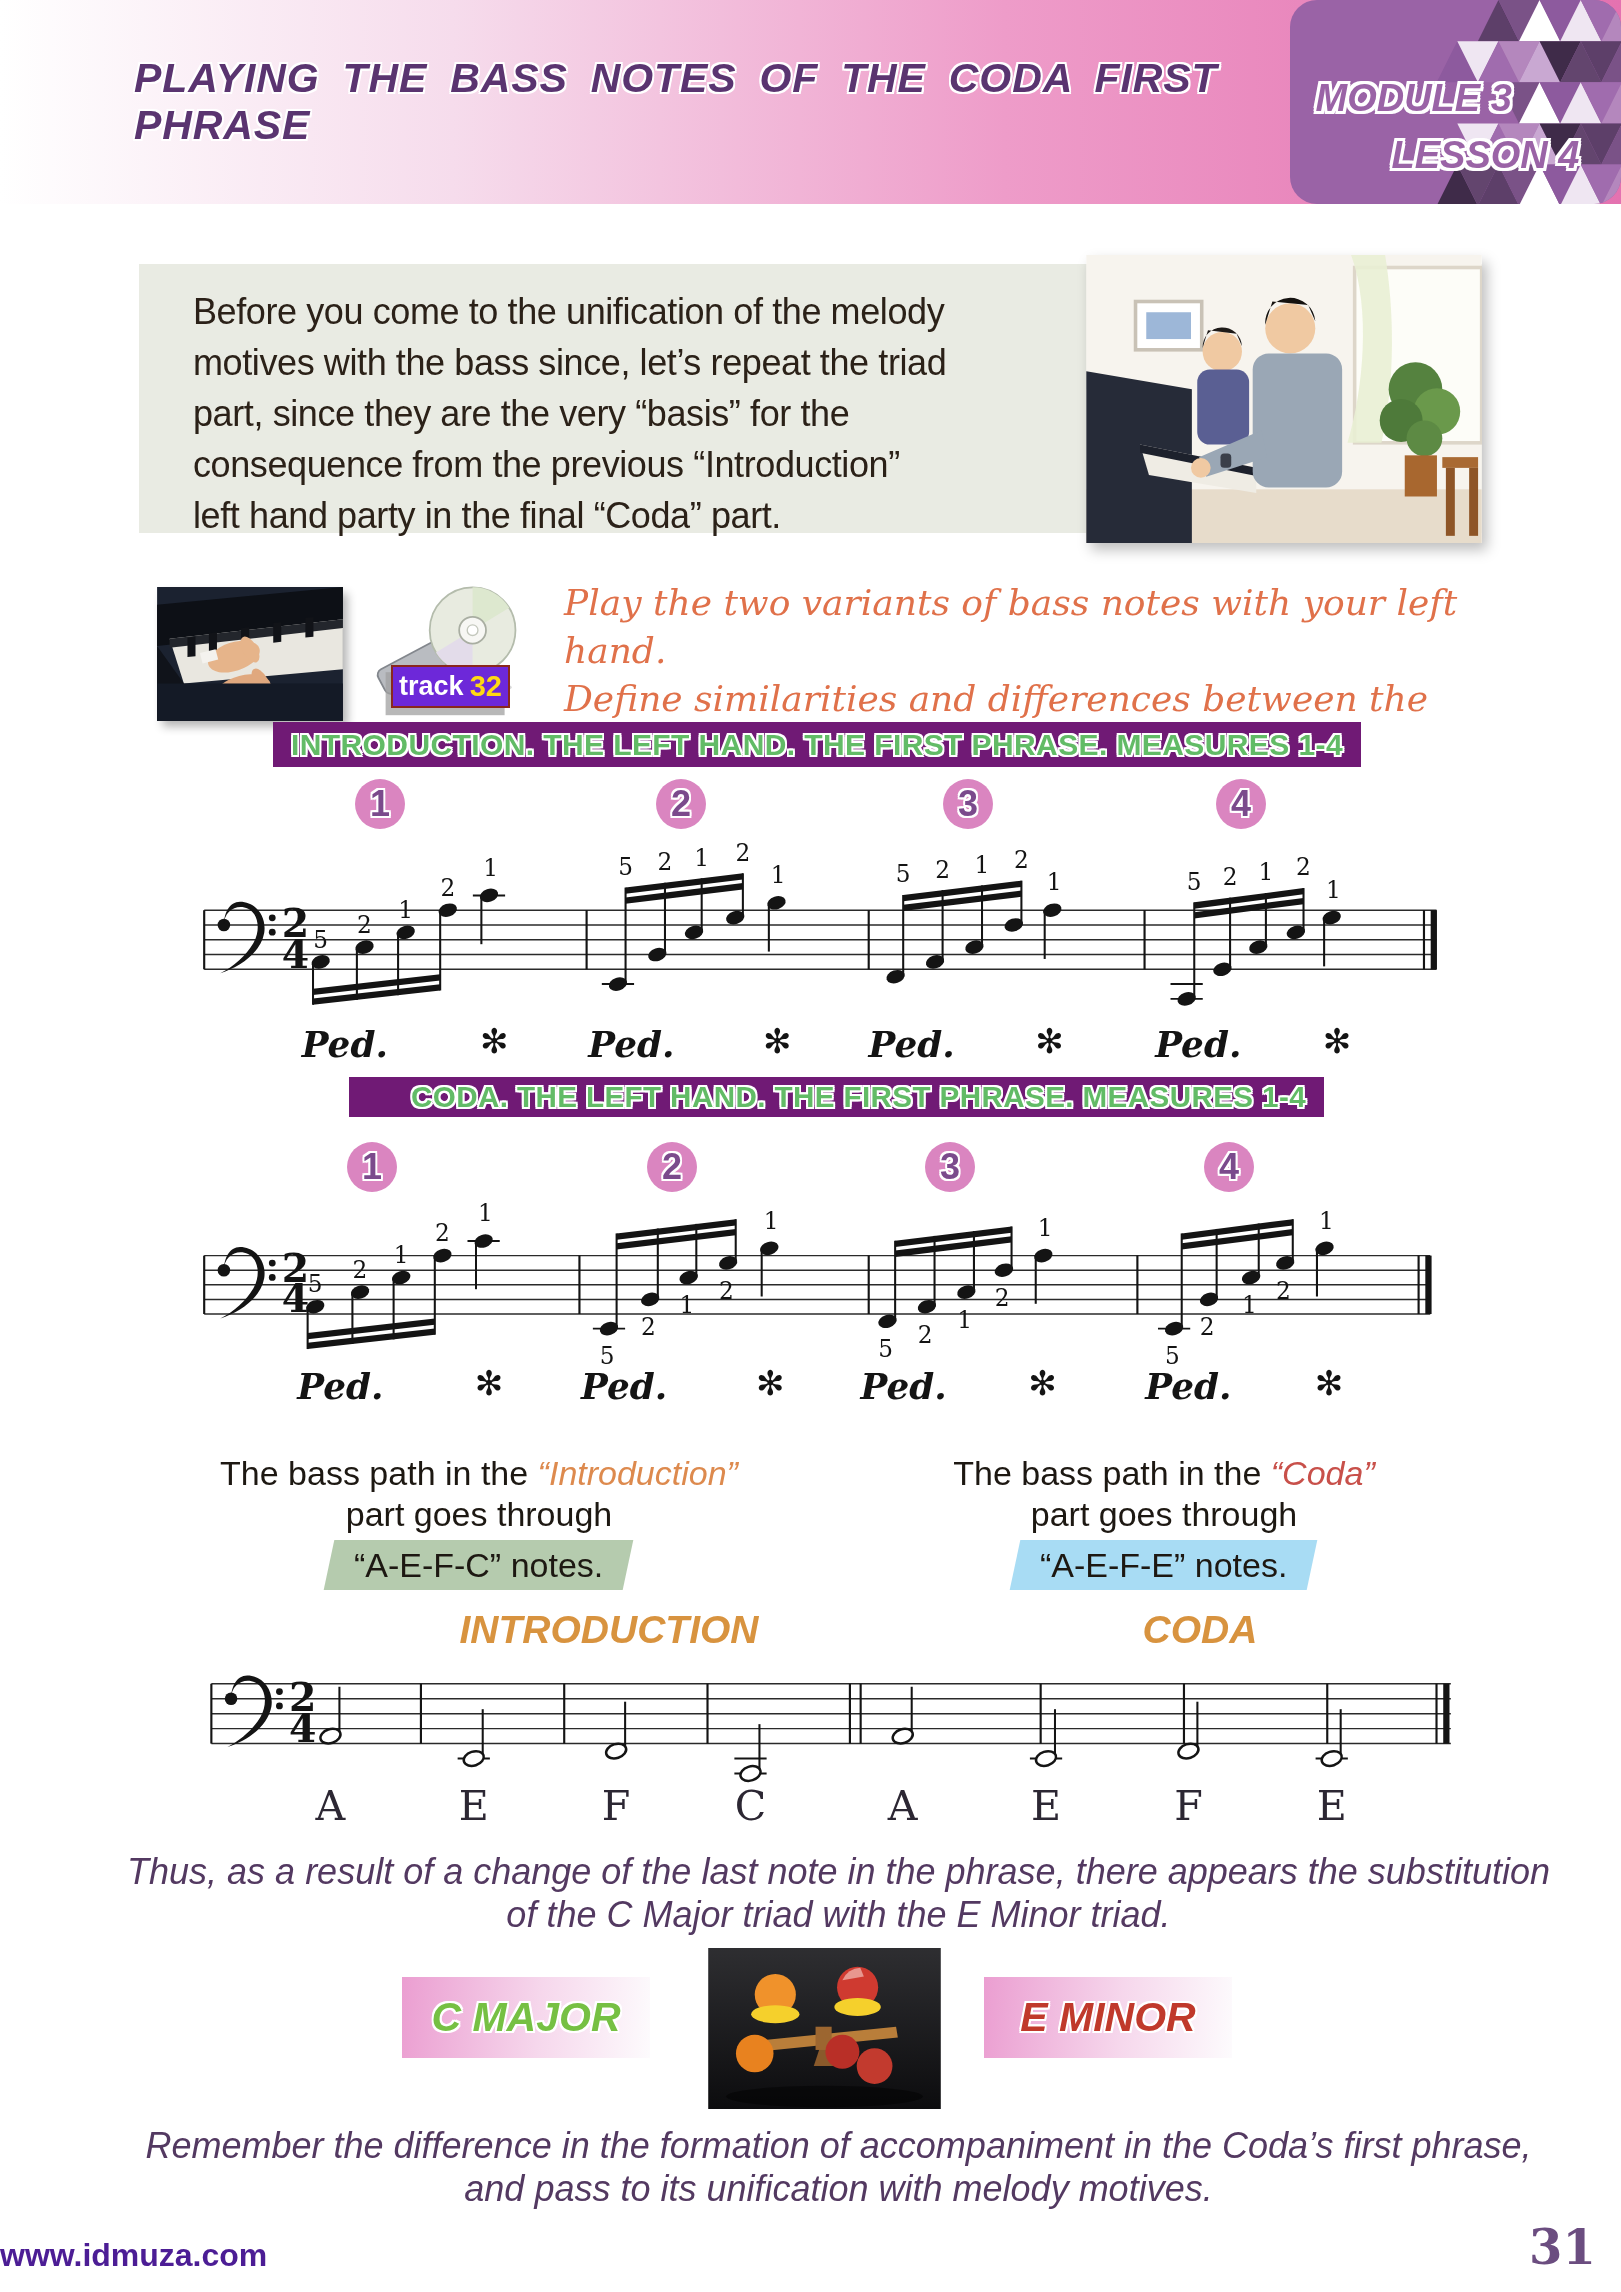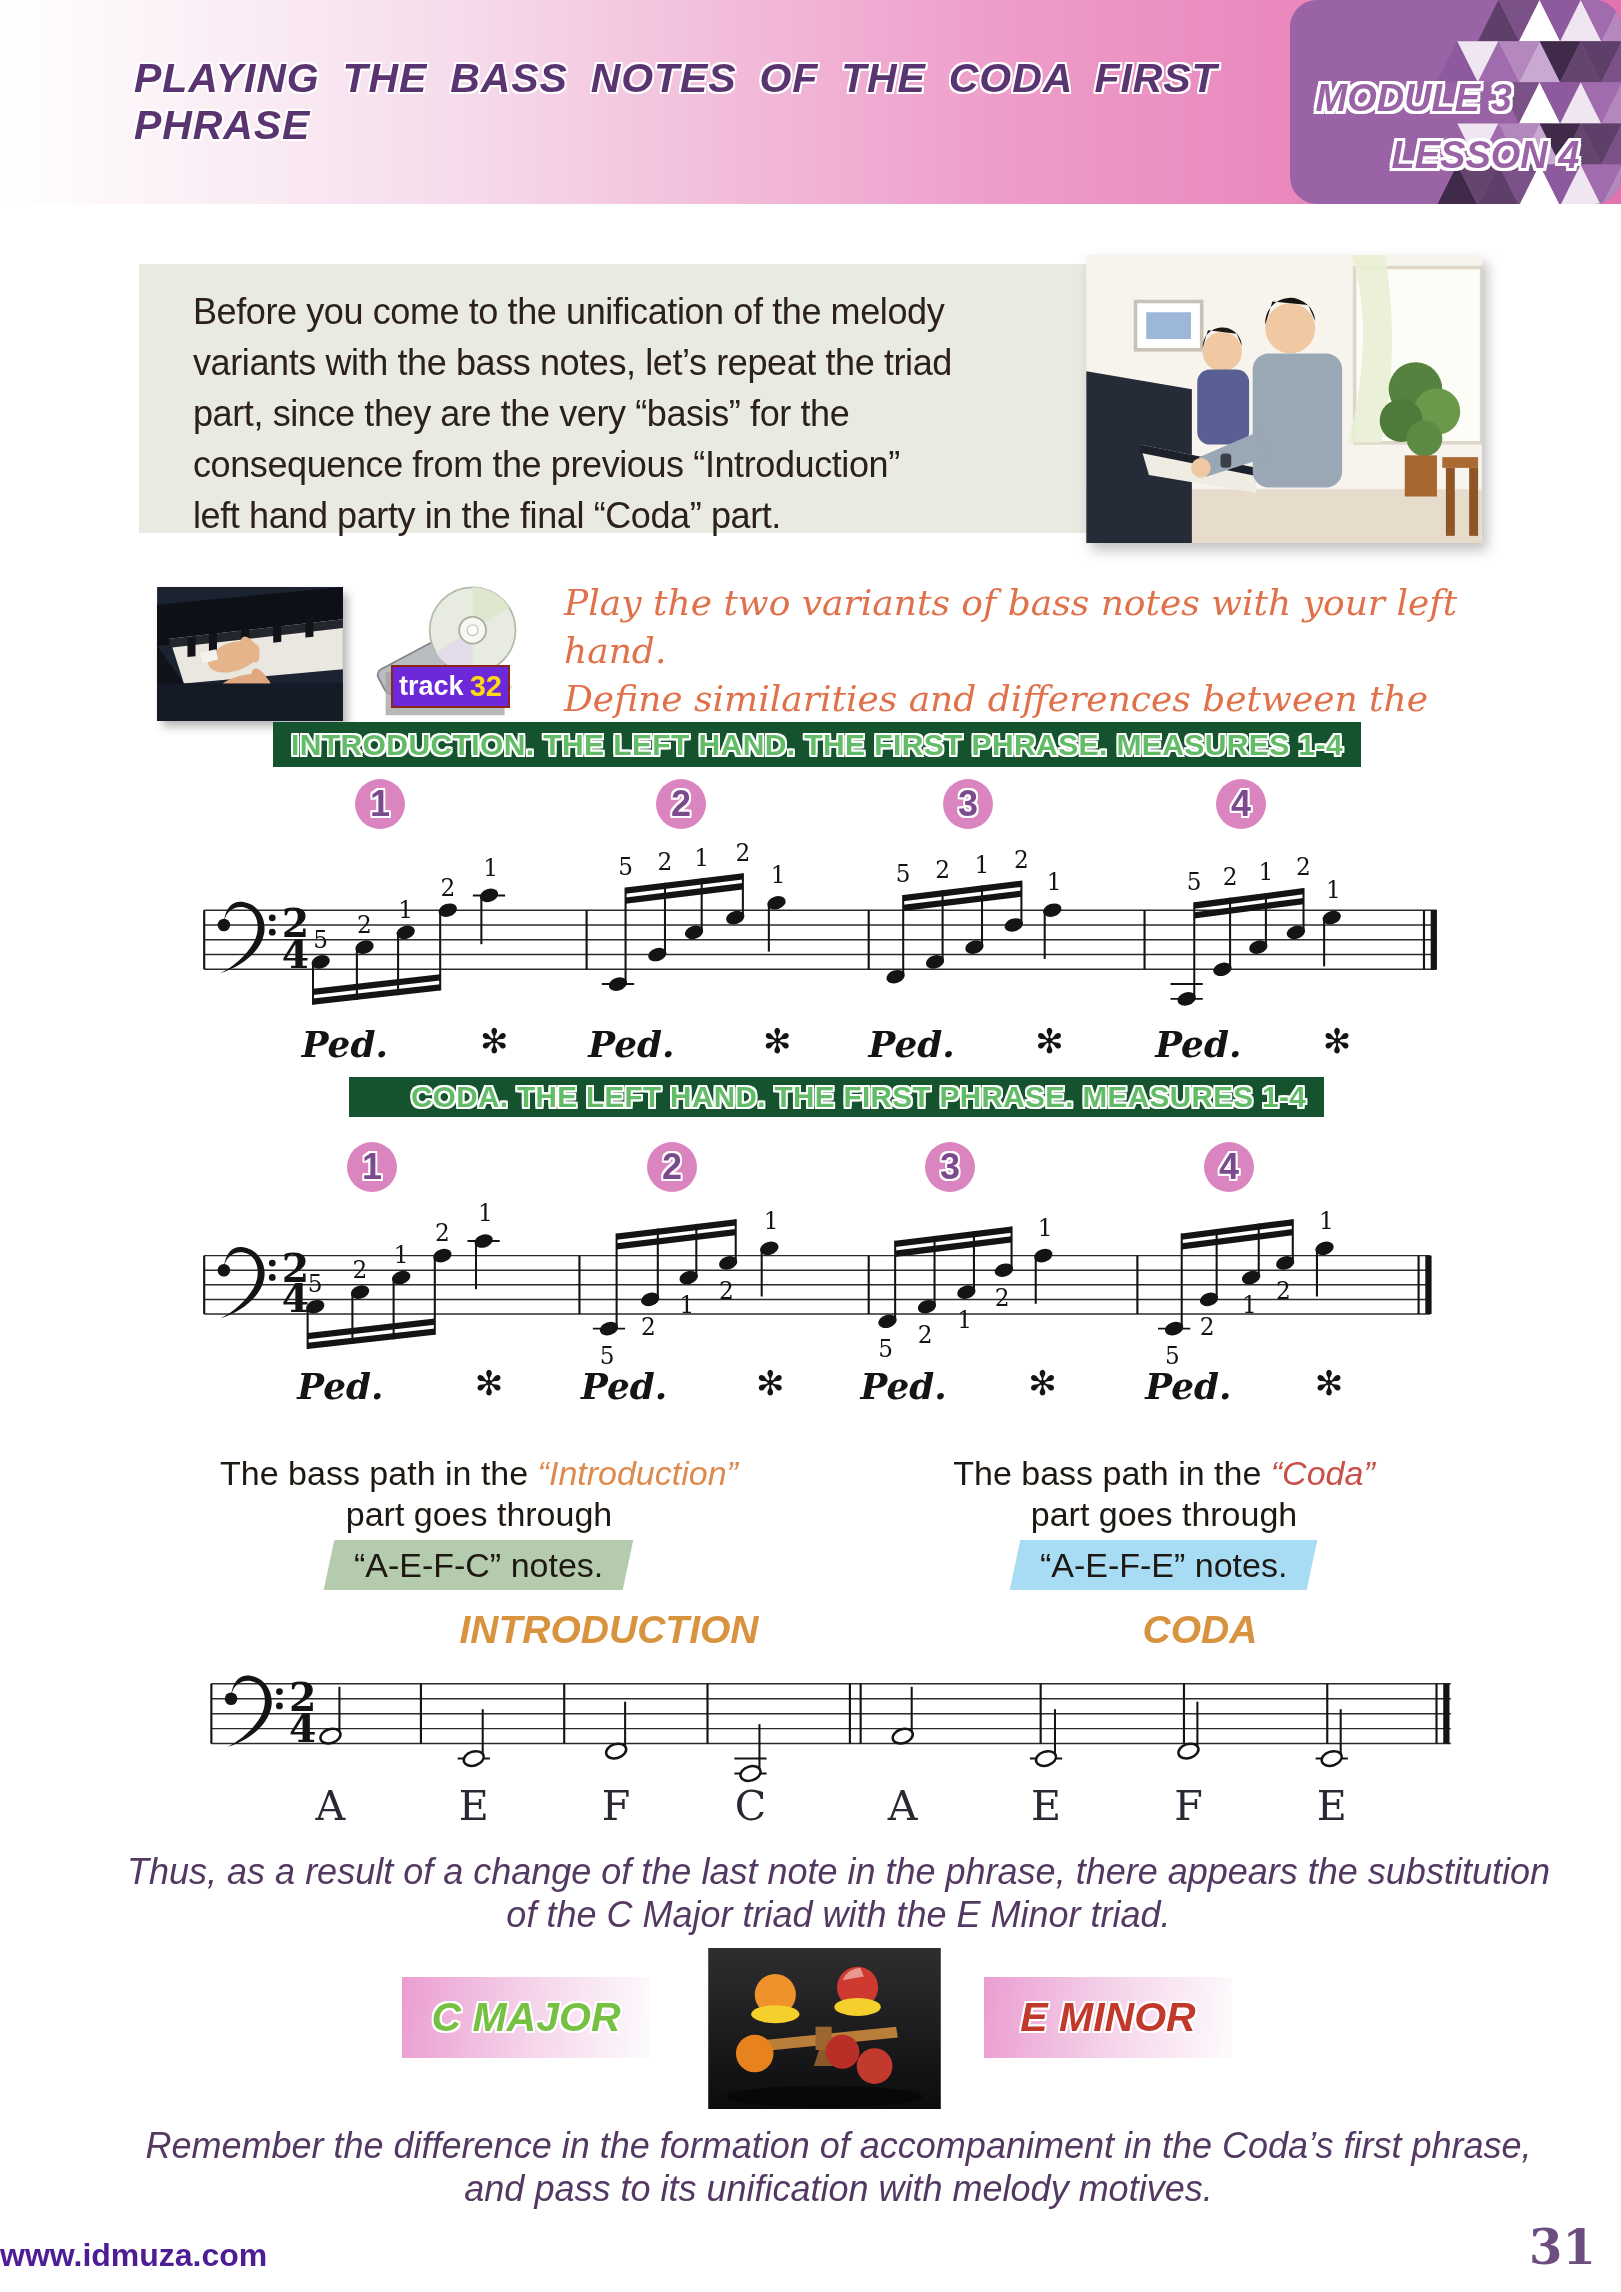--- a/index.html
+++ b/index.html
@@ -30,21 +30,21 @@
   .photo-frame{left:1086px;top:255px;width:396px;height:288px;box-shadow:5.4px 7.2px 12.5px rgba(0,0,0,.25);}
 
   
   .track{left:391px;top:665px;width:115px;height:39px;background:#6d28d9;border:2.7px solid #8a271d;
     display:flex;align-items:center;justify-content:center;gap:6px;box-shadow:-5.4px 7.2px 0 rgba(160,160,160,.75);}
   .track .t{font:700 27px "Liberation Sans",sans-serif;color:#fff;}
   .track .n{font:700 29px "Liberation Sans",sans-serif;color:#ffd913;}
   .task{left:564px;top:579px;width:922px;font:italic 400 36px/48px "DejaVu Serif",serif;color:#e0714a;}
 
   
-  .banner{background:#14532d;text-align:center;color:#62bb66;
+  .banner{background:#701a75;text-align:center;color:#62bb66;
     font:800 30px "Liberation Sans",sans-serif;letter-spacing:0.4px;}
   .banner1{left:273px;top:722px;width:1088px;height:45px;line-height:45px;}
   .banner2{left:349px;top:1077px;width:931px;height:40px;line-height:40px;font-size:29.6px;padding-left:44px;}
   .circle{width:50px;height:50px;border-radius:50%;background:#da85c0;display:flex;align-items:center;
     justify-content:center;font:800 36px "Liberation Sans",sans-serif;color:#7b4a8c;}
 
   
   .bp{width:528px;text-align:center;font:400 34px/41px "Liberation Sans",sans-serif;color:#1d1812;}
   .bp .oname{font-style:italic;color:#dd8a4e;}
   .bp .rname{font-style:italic;color:#c8504a;}
@@ -130,21 +130,21 @@
         <polygon points="348,230 371,184 394,230" fill="#b487bd"></polygon>
         <polygon points="371,184 417,184 394,230" fill="#c9a8d2"></polygon>
       </svg>
     <span class="module ow3">MODULE 3</span>
     <span class="lesson ow3">LESSON 4</span>
   </div>
 
   <div class="abs intro-box">
     <div class="intro-text">
       <div>Before you come to the unification of the melody</div>
-      <div>variants with the bass notes, let’s repeat the triad</div>
+      <div>motives with the bass since, let’s repeat the triad</div>
       <div>part, since they are the very “basis” for the</div>
       <div>consequence from the previous “Introduction”</div>
       <div>left hand party in the final “Coda” part.</div>
     </div>
   </div>
 
   <svg class="abs photo-frame" width="396" height="288" viewBox="0 0 442 322" style="left:1086px;top:255px;">
     <rect width="442" height="322" fill="#f7f4ee"></rect>
     <rect x="0" y="262" width="442" height="60" fill="#e7dccb"></rect>
     <rect x="300" y="14" width="142" height="196" fill="#fdfdf8" stroke="#ddd6c9" stroke-width="4"></rect>

